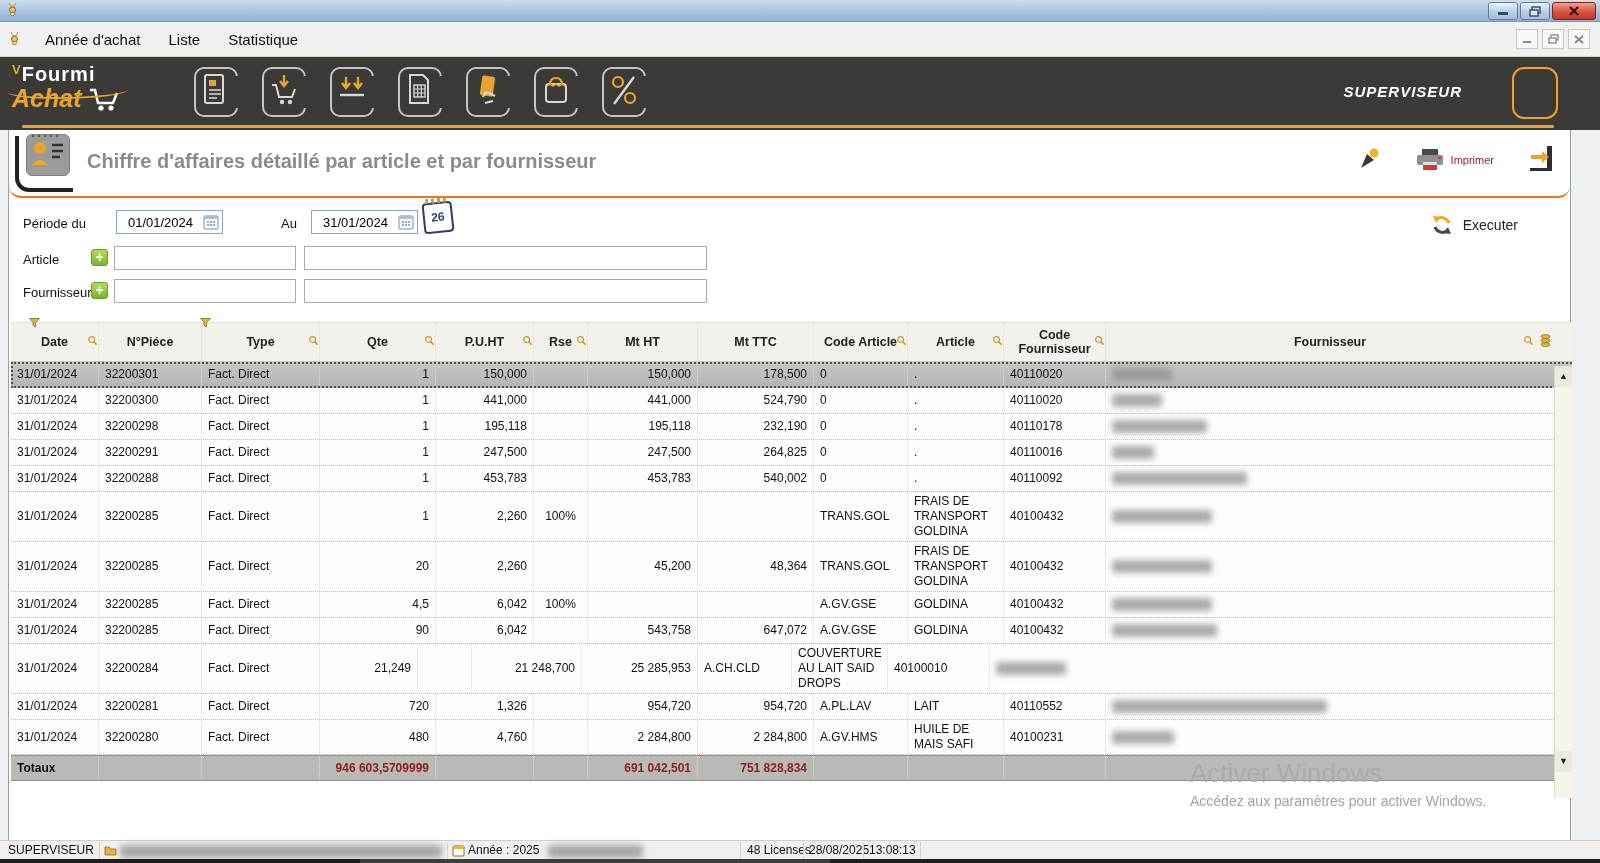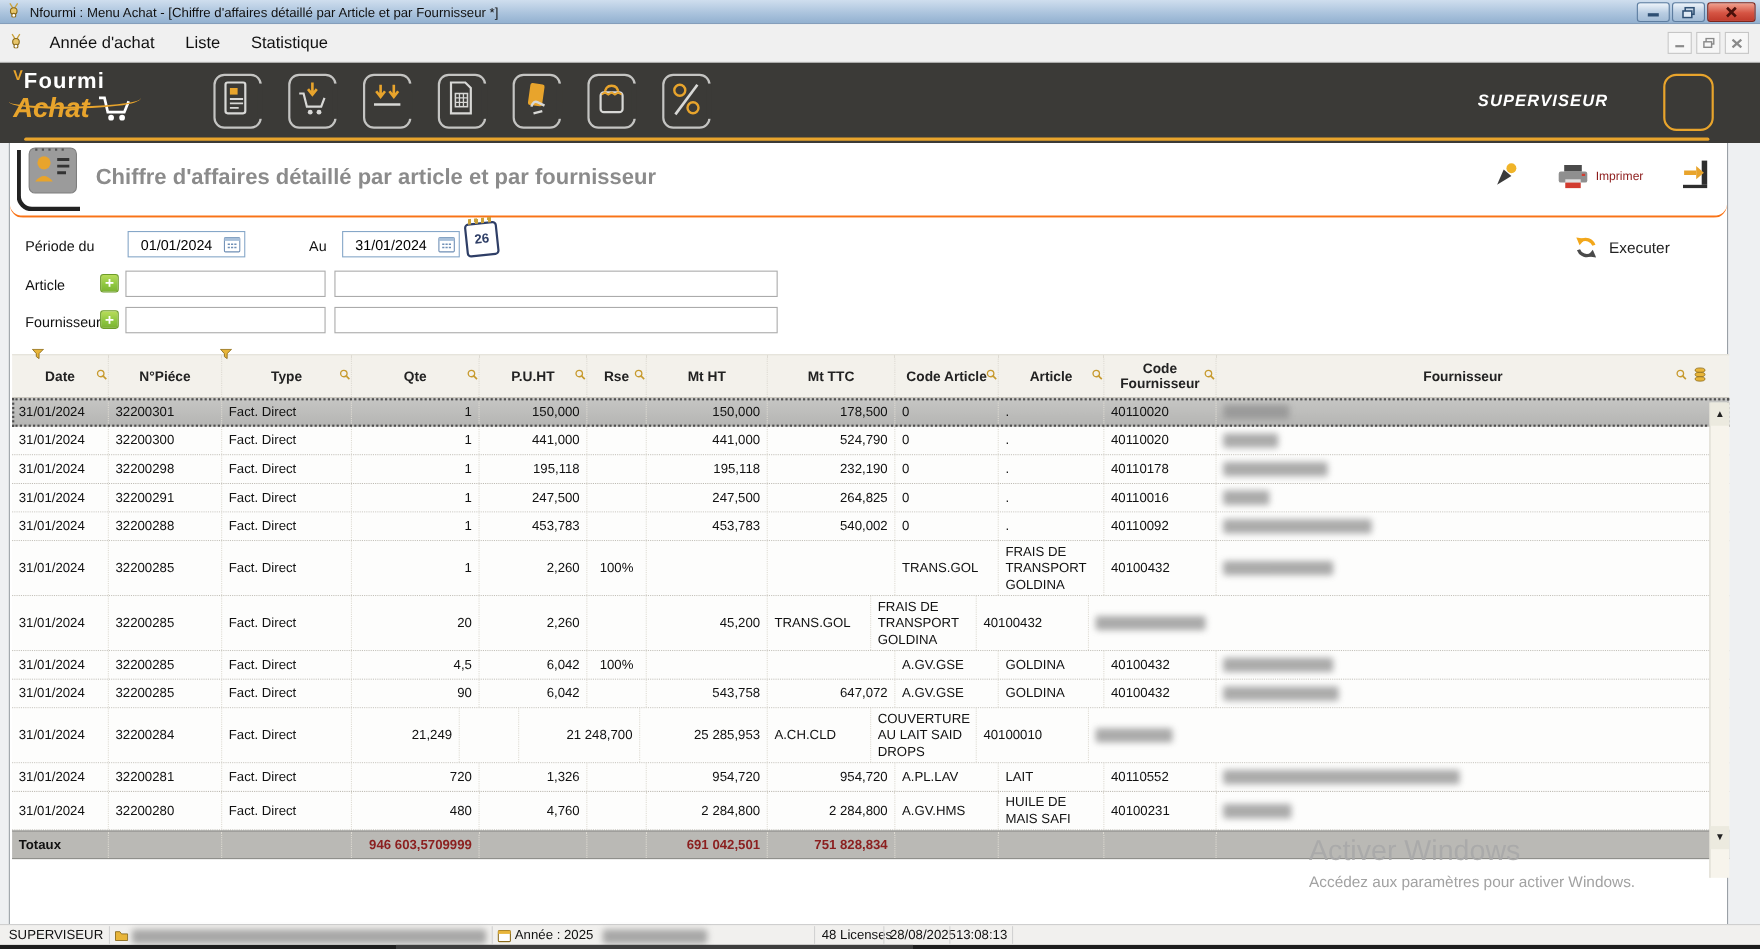--- a/index.html
+++ b/index.html
@@ -122,21 +122,20 @@
 <body>
 
 <div class="titlebar">
   <span class="appicon">
     <svg width="13" height="14" viewBox="0 0 13 14">
         <path d="M3 1 Q5 4 6 6 M10 1 Q8 4 7 6" stroke="#caa23a" fill="none" stroke-width="1.2"></path>
         <circle cx="6.5" cy="8" r="3" fill="#e8c66a" stroke="#8a6a1a"></circle>
         <circle cx="6.5" cy="12" r="1.8" fill="#fff" stroke="#8a6a1a"></circle>
       </svg>
   </span>
-  <span>Nfourmi : Menu Achat - [Chiffre d'affaires détaillé par Article et par Fournisseur *]</span>
   <div class="winbtns">
     <div class="wbtn">
         <svg width="12" height="10">
           <rect x="1" y="6" width="10" height="3" fill="#2e4f73"></rect>
         </svg>
       </div>
     <div class="wbtn">
         <svg width="12" height="11">
           <rect x="3" y="1" width="8" height="6" fill="none" stroke="#2e4f73" stroke-width="1.4"></rect>
           <rect x="1" y="4" width="8" height="6" fill="#dfe9f4" stroke="#2e4f73" stroke-width="1.4"></rect>
@@ -528,20 +527,21 @@
           </div>
         </div>
         <div class="trow">
           <div class="cell c0 al">31/01/2024</div>
           <div class="cell c1 al">32200285</div>
           <div class="cell c2 al">Fact. Direct</div>
           <div class="cell c3 ar">20</div>
           <div class="cell c4 ar">2,260</div>
           <div class="cell c5 ac"></div>
           <div class="cell c6 ar">45,200</div>
+          <div class="cell c7 ar">48,364</div>
           <div class="cell c8 al">TRANS.GOL</div>
           <div class="cell c9 al">FRAIS DE TRANSPORT GOLDINA</div>
           <div class="cell c10 al">40100432</div>
           <div class="cell c11 al">
             <span class="blur" style="width: 100px;"></span>
           </div>
         </div>
         <div class="trow">
           <div class="cell c0 al">31/01/2024</div>
           <div class="cell c1 al">32200285</div>

